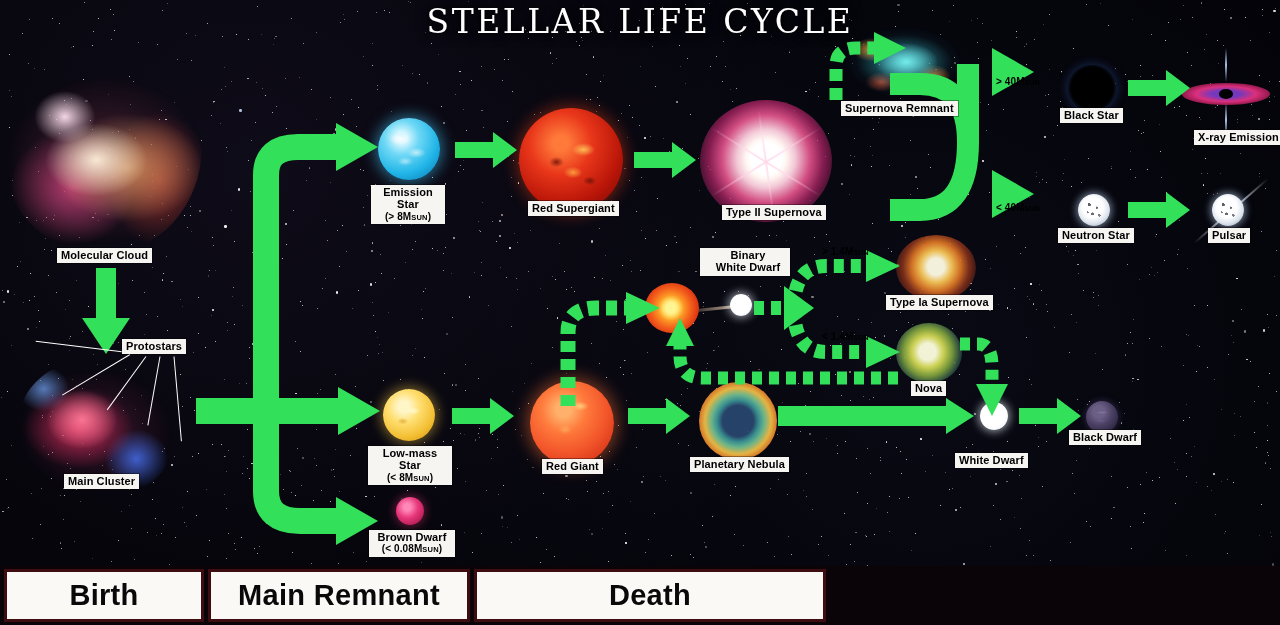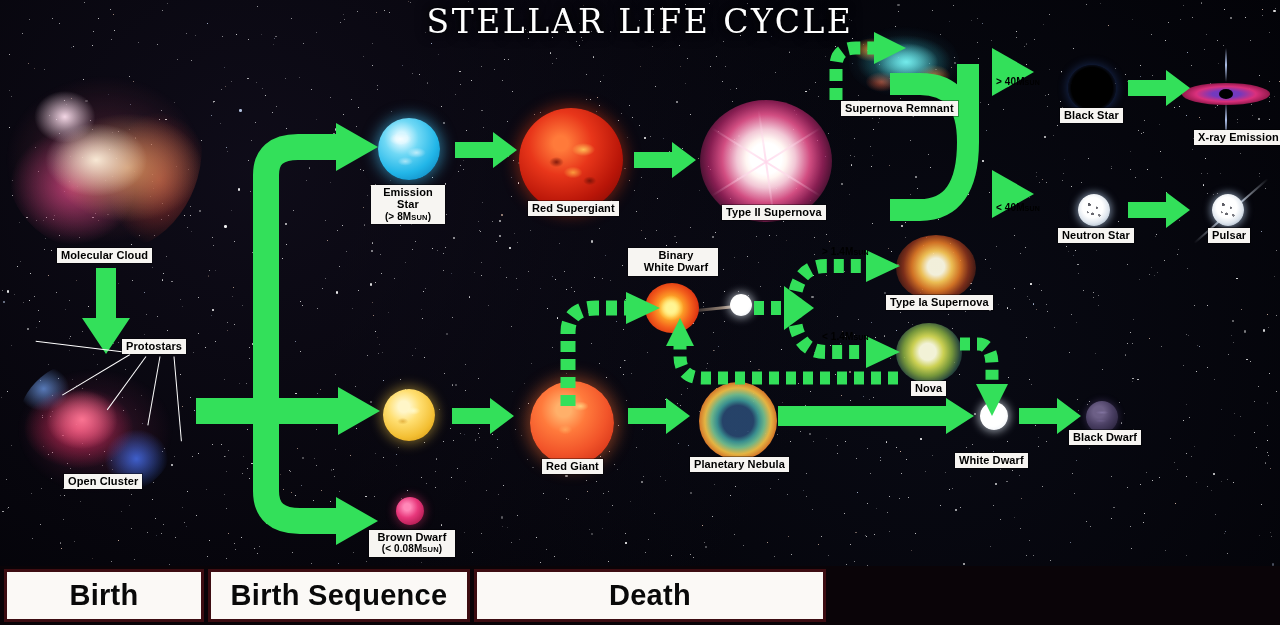--- a/index.html
+++ b/index.html
@@ -1706,21 +1706,21 @@
   <div class="neb-orion" style="left:6px;top:58px;width:196px;height:196px;"></div>
   <div class="lab" style="left:57px;top:248px;">Molecular Cloud</div>
 
   <div class="arw" style="left:78px;top:268px;">
     <svg width="56" height="86" viewBox="0 0 56 86">
       <path d="M18 0 L38 0 L38 50 L52 50 L28 86 L4 50 L18 50 Z" fill="#33e05a"></path>
     </svg>
   </div>
 
   <div class="neb-cluster" style="left:18px;top:358px;width:160px;height:140px;"></div>
-  <div class="lab" style="left:64px;top:474px;">Open Cluster</div>
+  <div class="lab" style="left:64px;top:474px;">Main Cluster</div>
   <div class="lab" style="left:122px;top:339px;">Protostars</div>
 
   <div class="ptr" style="left:128px;top:352px;width:93px;transform:rotate(187deg);"></div>
   <div class="ptr" style="left:130px;top:354px;width:79px;transform:rotate(149deg);"></div>
   <div class="ptr" style="left:146px;top:356px;width:66px;transform:rotate(126deg);"></div>
   <div class="ptr" style="left:160px;top:356px;width:70px;transform:rotate(100deg);"></div>
   <div class="ptr" style="left:174px;top:356px;width:85px;transform:rotate(85deg);"></div>
 
   <div class="arw" style="left:188px;top:115px;">
     <svg width="200" height="430" viewBox="0 0 200 430">
@@ -1814,20 +1814,24 @@
     <svg width="62" height="36" viewBox="0 0 62 36">
       <path d="M0 10 L38 10 L38 0 L62 18 L38 36 L38 26 L0 26 Z" fill="#33e05a"></path>
     </svg>
   </div>
 
   <div class="pulsar-beam" style="left:1192px;top:210px;width:98px;margin-left:-10px;transform:rotate(-41deg);"></div>
   <div class="nstar" style="left:1212px;top:194px;width:32px;height:32px;"></div>
   <div class="lab" style="left:1208px;top:228px;">Pulsar</div>
 
   <div class="body star-yellow" style="left:383px;top:389px;width:52px;height:52px;"></div>
+  <div class="lab two" style="left:368px;top:446px;width:76px;">
+    <span>Low-mass Star</span>
+    <span class="sub"><span>(&lt; 8M</span><span class="sm">SUN</span><span>)</span></span>
+  </div>
 
   <div class="body star-brown" style="left:396px;top:497px;width:28px;height:28px;"></div>
   <div class="lab two" style="left:369px;top:530px;width:78px;">
     <span>Brown Dwarf</span>
     <span class="sub"><span>(&lt; 0.08M</span><span class="sm">SUN</span><span>)</span></span>
   </div>
 
   <div class="arw" style="left:452px;top:398px;">
     <svg width="62" height="36" viewBox="0 0 62 36">
       <path d="M0 10 L38 10 L38 0 L62 18 L38 36 L38 26 L0 26 Z" fill="#33e05a"></path>
@@ -1854,21 +1858,21 @@
 
   <div class="arw" style="left:560px;top:290px;">
     <svg width="104" height="116" viewBox="0 0 104 116">
       <g fill="none" stroke="#33e05a" stroke-width="15" stroke-dasharray="11 7">
         <path d="M8 116 L8 42 Q8 18 36 18 L70 18"></path>
       </g>
       <path d="M66 2 L100 18 L66 34 L66 25 L66 11 Z" fill="#33e05a"></path>
     </svg>
   </div>
 
-  <div class="lab two" style="left:628px;top:248px;width:76px;padding-left:10px;">
+  <div class="lab two" style="left:700px;top:248px;width:76px;padding-left:10px;">
     <span>Binary</span>
     <span class="sub" style="font-size:11px;">White Dwarf</span>
   </div>
 
   <div class="body binary-giant" style="left:645px;top:283px;width:54px;height:50px;"></div>
   <div class="accretion" style="left:690px;top:307px;width:52px;transform:rotate(-6deg);"></div>
   <div class="body wd" style="left:730px;top:294px;width:22px;height:22px;"></div>
 
   <div class="arw" style="left:750px;top:252px;">
     <svg width="160" height="118" viewBox="0 0 160 118">
@@ -1919,20 +1923,20 @@
   </div>
 
   <div class="body bd" style="left:1086px;top:401px;width:32px;height:32px;"></div>
   <div class="lab" style="left:1069px;top:430px;">Black Dwarf</div>
 
   <div class="stagebar">
     <div class="stage-cell" style="flex:0 0 200px;">
         <span>Birth</span>
       </div>
     <div class="stage-cell" style="flex:0 0 262px;">
-        <span>Birth Sequence</span>
+        <span>Main Remnant</span>
       </div>
     <div class="stage-cell" style="flex:0 0 352px;">
         <span>Death</span>
       </div>
   </div>
 
 </div>
 
 </body></html>

